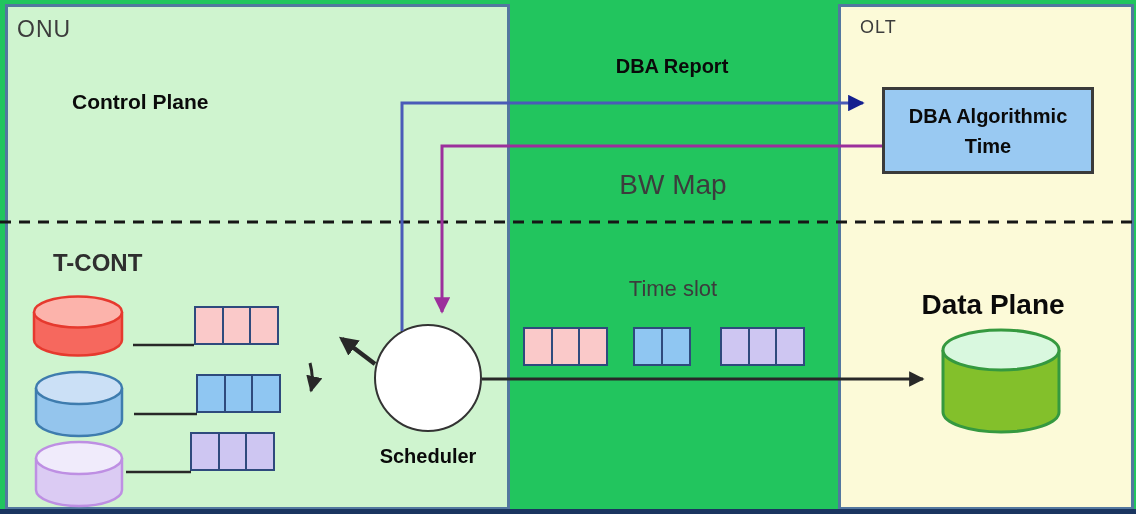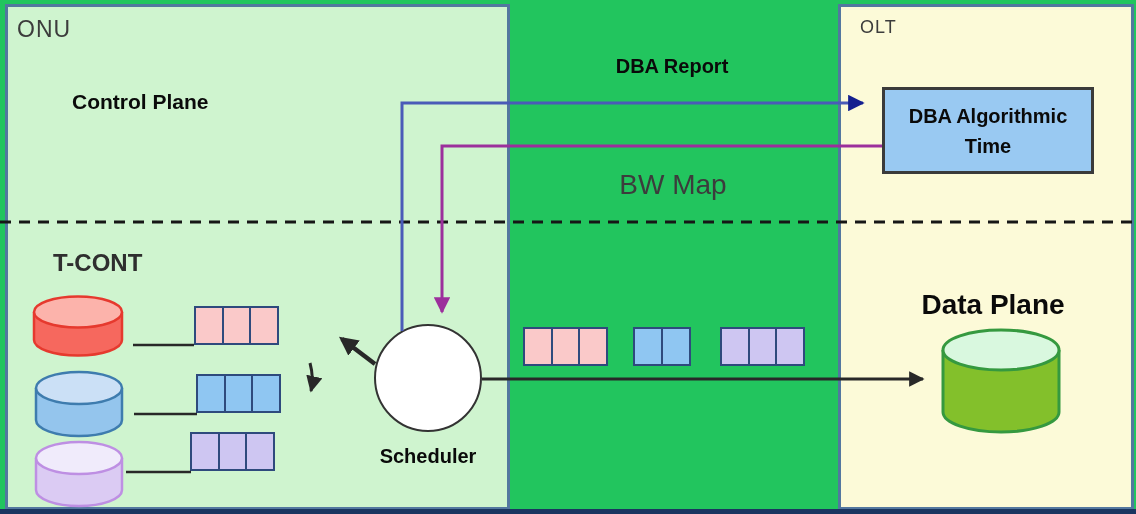--- a/index.html
+++ b/index.html
@@ -133,20 +133,21 @@
       <div class="cell"></div>
       <div class="cell"></div>
       <div class="cell"></div>
     </div>
 
   <div class="scheduler-circle"></div>
   <div class="lbl b scheduler-label">Scheduler</div>
 
   <div class="lbl b dba-report">DBA Report</div>
   <div class="lbl gray bw-map">BW Map</div>
+  <div class="lbl gray time-slot">Time slot</div>
 
   <div class="cellgroup ts1" style="--c: var(--pink_cell);">
       <div class="cell"></div>
       <div class="cell"></div>
       <div class="cell"></div>
     </div>
   <div class="cellgroup ts2" style="--c: var(--blue_cell);">
       <div class="cell"></div>
       <div class="cell"></div>
     </div>

